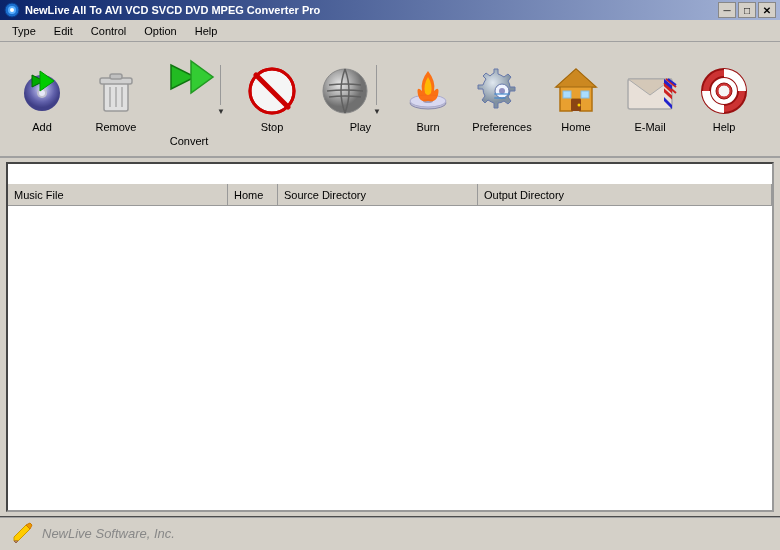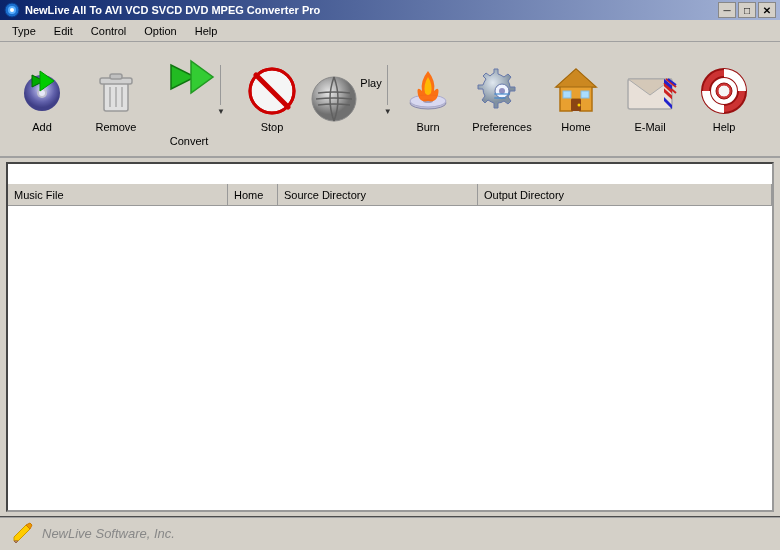--- a/index.html
+++ b/index.html
@@ -271,21 +271,21 @@
         <svg width="52" height="52" viewBox="0 0 52 52">
           <circle cx="26" cy="26" r="22" fill="#f5f5f5" stroke="#cc0000" stroke-width="3"></circle>
           <line x1="10" y1="10" x2="42" y2="42" stroke="#cc0000" stroke-width="5" stroke-linecap="round"></line>
           <circle cx="26" cy="26" r="22" fill="none" stroke="#cc0000" stroke-width="3"></circle>
         </svg>
       </div>
       <span class="toolbar-btn-label">Stop</span>
     </div>
 
     <div class="toolbar-btn" style="width:80px; flex-direction:row; align-items:center; justify-content:center; gap:2px;">
-      <div style="display:flex;flex-direction:row;align-items:flex-start;">
+      <div style="display:flex;flex-direction:column;align-items:flex-end;">
         <div class="toolbar-icon">
           <svg width="52" height="52" viewBox="0 0 52 52">
             <defs>
               <radialGradient id="sphereGrad" cx="38%" cy="35%">
                 <stop offset="0%" stop-color="#e8e8e8"></stop>
                 <stop offset="50%" stop-color="#b0b0b0"></stop>
                 <stop offset="100%" stop-color="#707070"></stop>
               </radialGradient>
             </defs>
             <circle cx="26" cy="26" r="22" fill="url(#sphereGrad)" stroke="#888" stroke-width="1"></circle>

